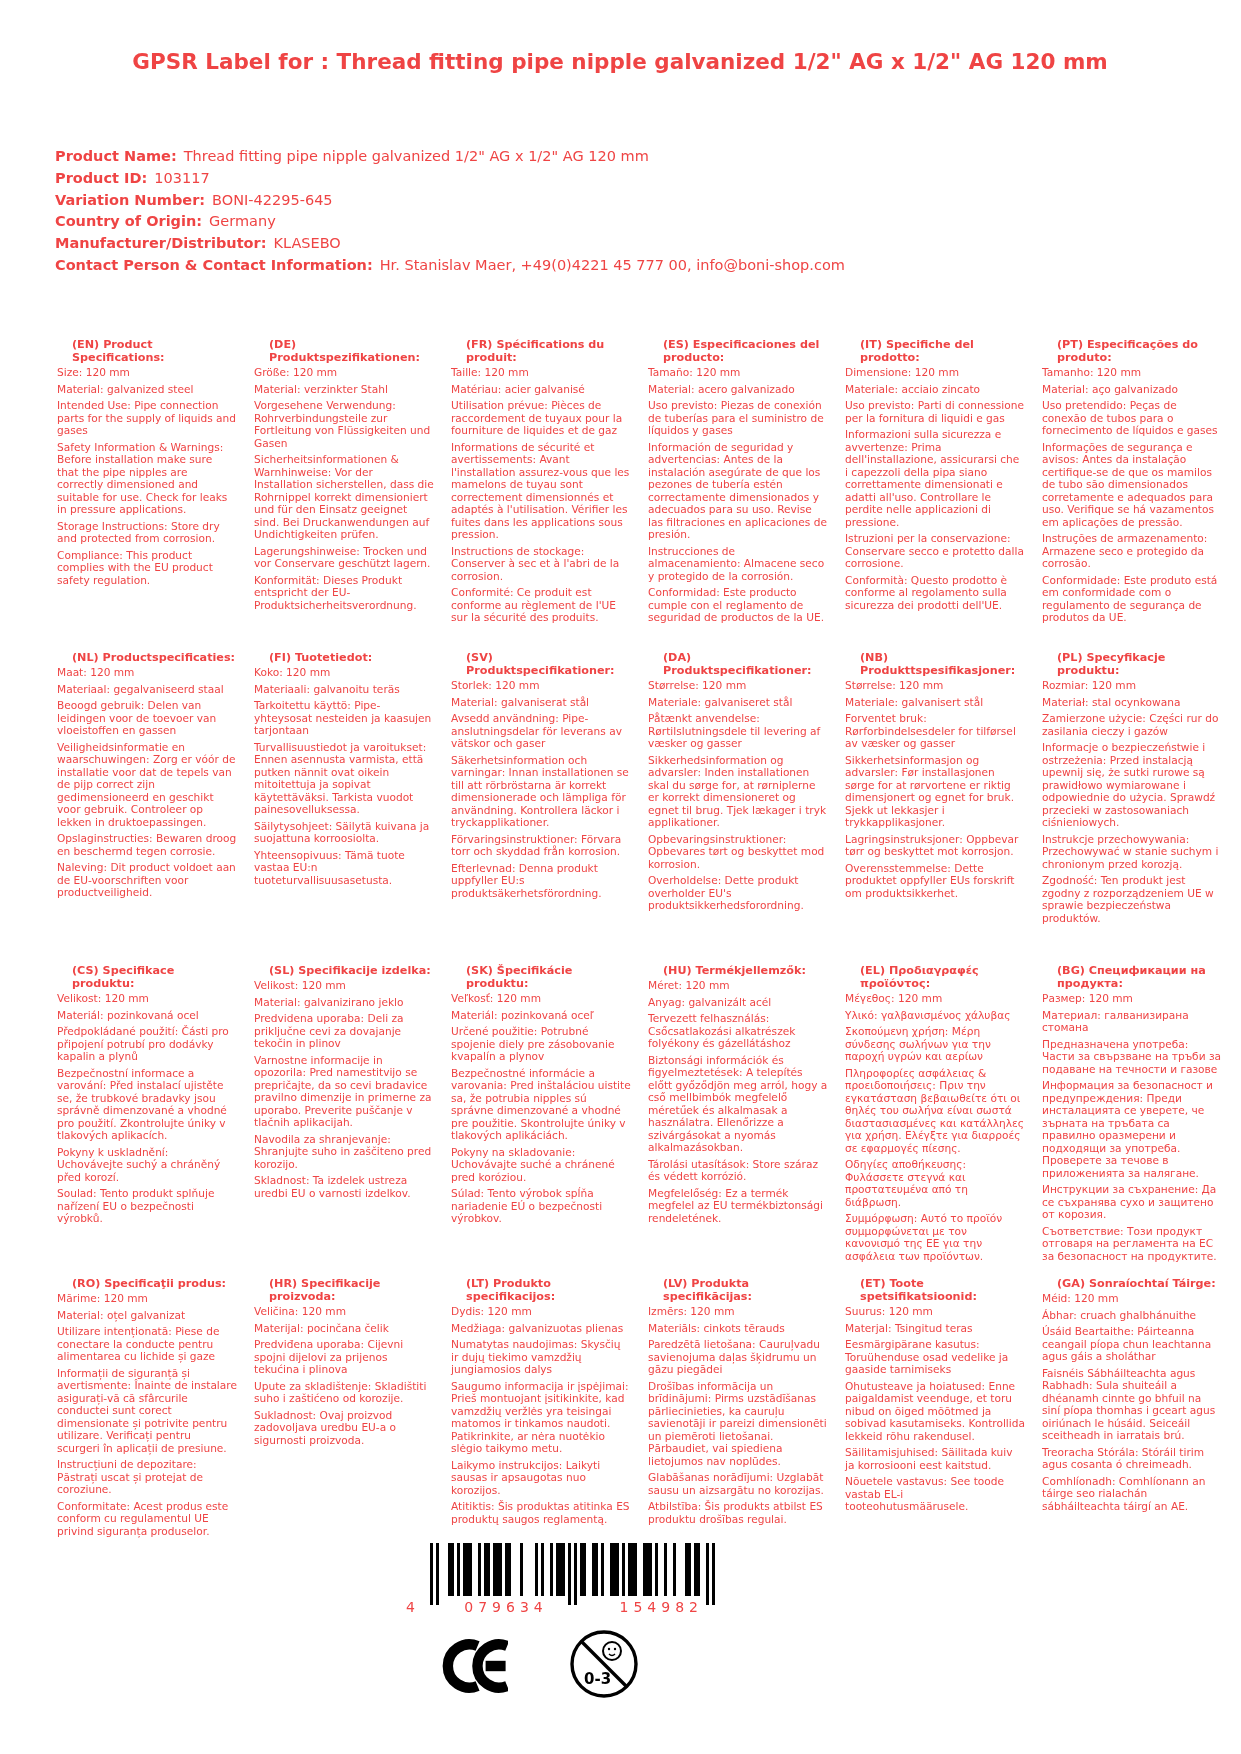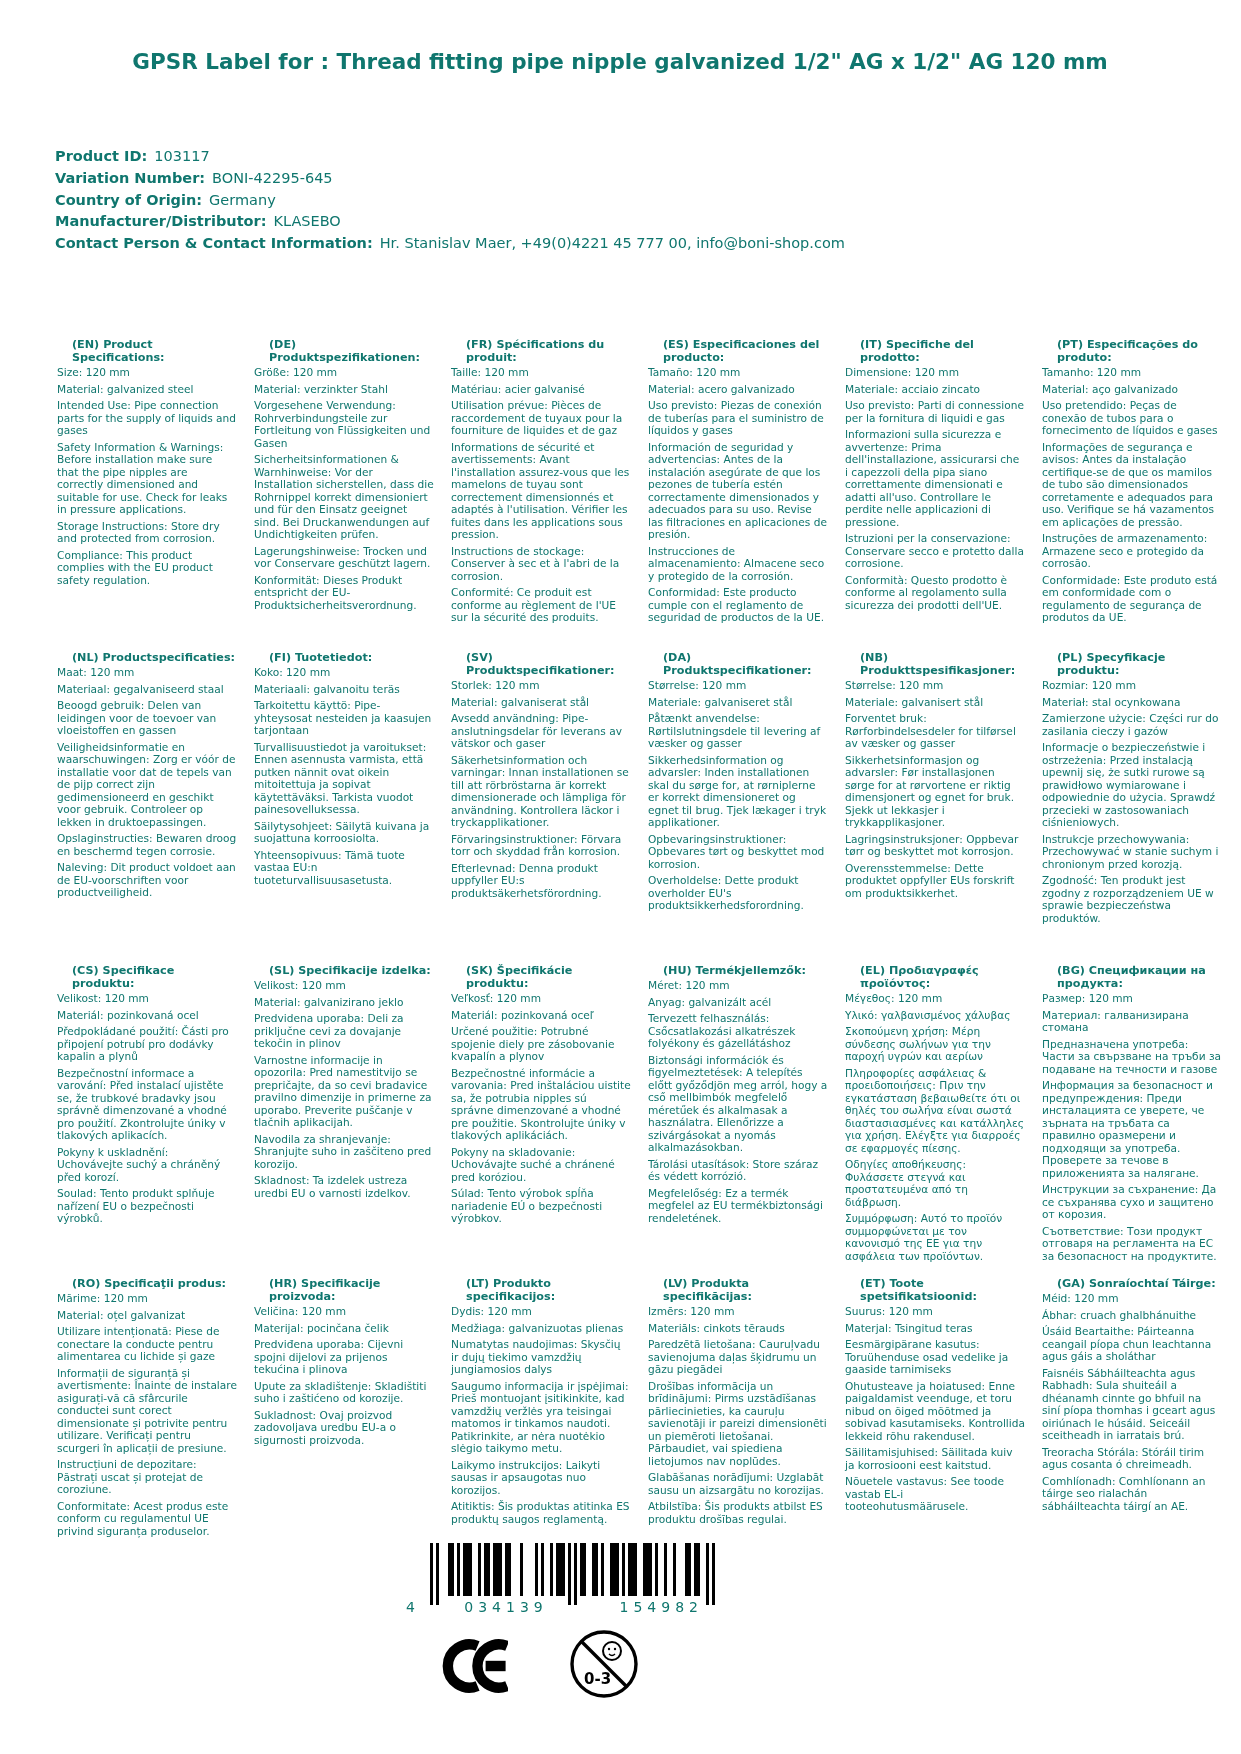--- a/index.html
+++ b/index.html
@@ -1,18 +1,18 @@
 <!DOCTYPE html>
 <html><head>
 <meta charset="utf-8">
 <style>
   html,body{margin:0;padding:0;background:#e9e9e9;}
   .page{
     position:relative;width:1241px;height:1754px;margin:0 auto;
-    background:#ffffff;color:#0f766e;
+    background:#ffffff;color:#ef4444;
     font-family:"DejaVu Sans","Liberation Sans",sans-serif;
     overflow:hidden;
   }
   .title{
     position:absolute;top:46px;left:130px;width:980px;
     text-align:center;font-size:21.5px;font-weight:bold;line-height:1.5;
   }
   .pinfo{position:absolute;left:55px;top:146px;font-size:14.5px;line-height:21.8px;}
   .pinfo .row{white-space:nowrap;}
   .pinfo .lbl{font-weight:bold;}
@@ -35,20 +35,21 @@
   .age-mark{position:absolute;left:568px;top:1628px;}
 </style>
 </head>
 <body>
 
 <div class="page">
 
   <div class="title">GPSR Label for : Thread fitting pipe nipple galvanized 1/2" AG x 1/2" AG 120 mm</div>
 
   <div class="pinfo">
+      <div class="row"><span class="lbl">Product Name:</span><span class="val">Thread fitting pipe nipple galvanized 1/2" AG x 1/2" AG 120 mm</span></div>
       <div class="row"><span class="lbl">Product ID:</span><span class="val">103117</span></div>
       <div class="row"><span class="lbl">Variation Number:</span><span class="val">BONI-42295-645</span></div>
       <div class="row"><span class="lbl">Country of Origin:</span><span class="val">Germany</span></div>
       <div class="row"><span class="lbl">Manufacturer/Distributor:</span><span class="val">KLASEBO</span></div>
       <div class="row"><span class="lbl">Contact Person &amp; Contact Information:</span><span class="val">Hr. Stanislav Maer, +49(0)4221 45 777 00, info@boni-shop.com</span></div>
     </div>
 
   <div class="grid">
       <div class="cell">
         <h3>(EN) Product Specifications:</h3>
@@ -313,21 +314,21 @@
         <rect x="234" y="0" width="3" height="53" fill="#000000"></rect>
         <rect x="243" y="0" width="3" height="53" fill="#000000"></rect>
         <rect x="255" y="0" width="3" height="53" fill="#000000"></rect>
         <rect x="258" y="0" width="3" height="53" fill="#000000"></rect>
         <rect x="264" y="0" width="3" height="53" fill="#000000"></rect>
         <rect x="267" y="0" width="3" height="53" fill="#000000"></rect>
         <rect x="276" y="0" width="3" height="62" fill="#000000"></rect>
         <rect x="282" y="0" width="3" height="62" fill="#000000"></rect>
       </svg>
     <span class="bd bd-first">4</span>
-    <span class="bd bd-g1">034139</span>
+    <span class="bd bd-g1">079634</span>
     <span class="bd bd-g2">154982</span>
   </div>
 
   <div class="ce-mark">
     <svg width="80" height="56" viewBox="0 0 100 70">
       <path d="M 62 10 A 27 27 0 1 0 62 60" fill="none" stroke="#000" stroke-width="13"></path>
       <path d="M 99 10 A 27 27 0 1 0 99 60" fill="none" stroke="#000" stroke-width="13"></path>
       <line x1="72" y1="35" x2="97" y2="35" stroke="#000" stroke-width="13"></line>
     </svg>
   </div>

